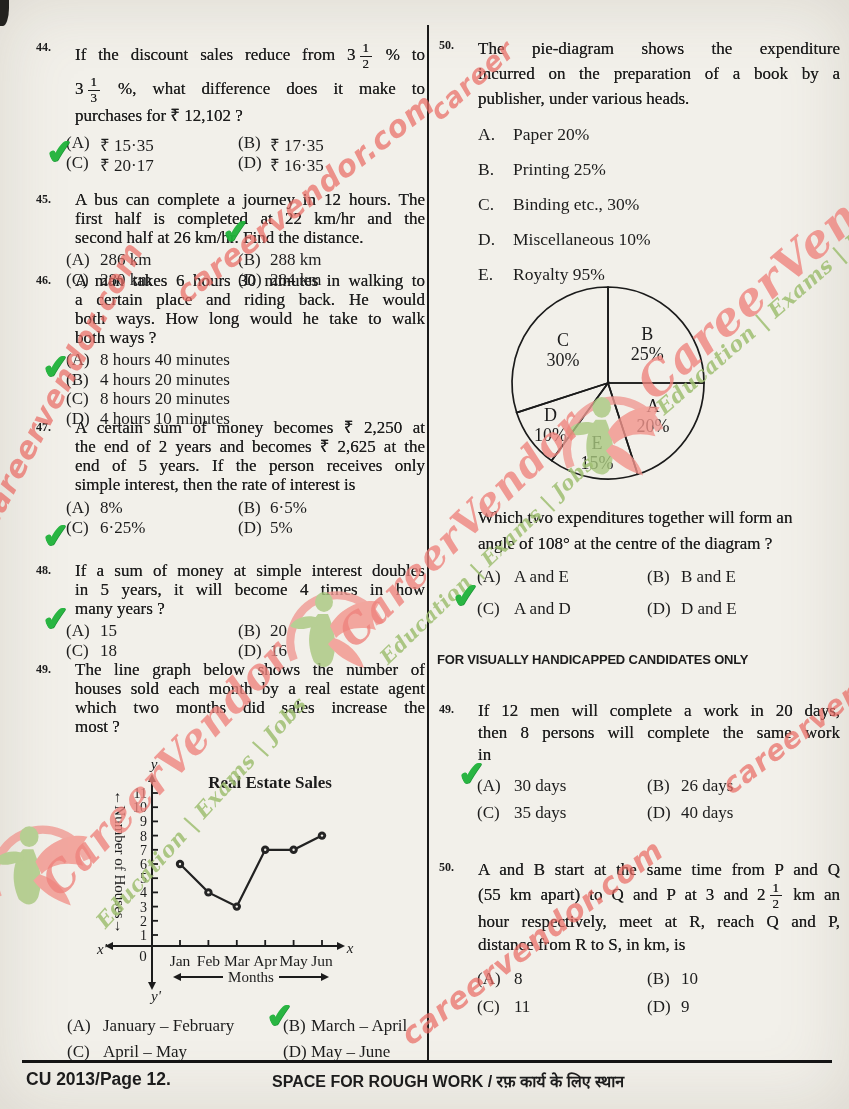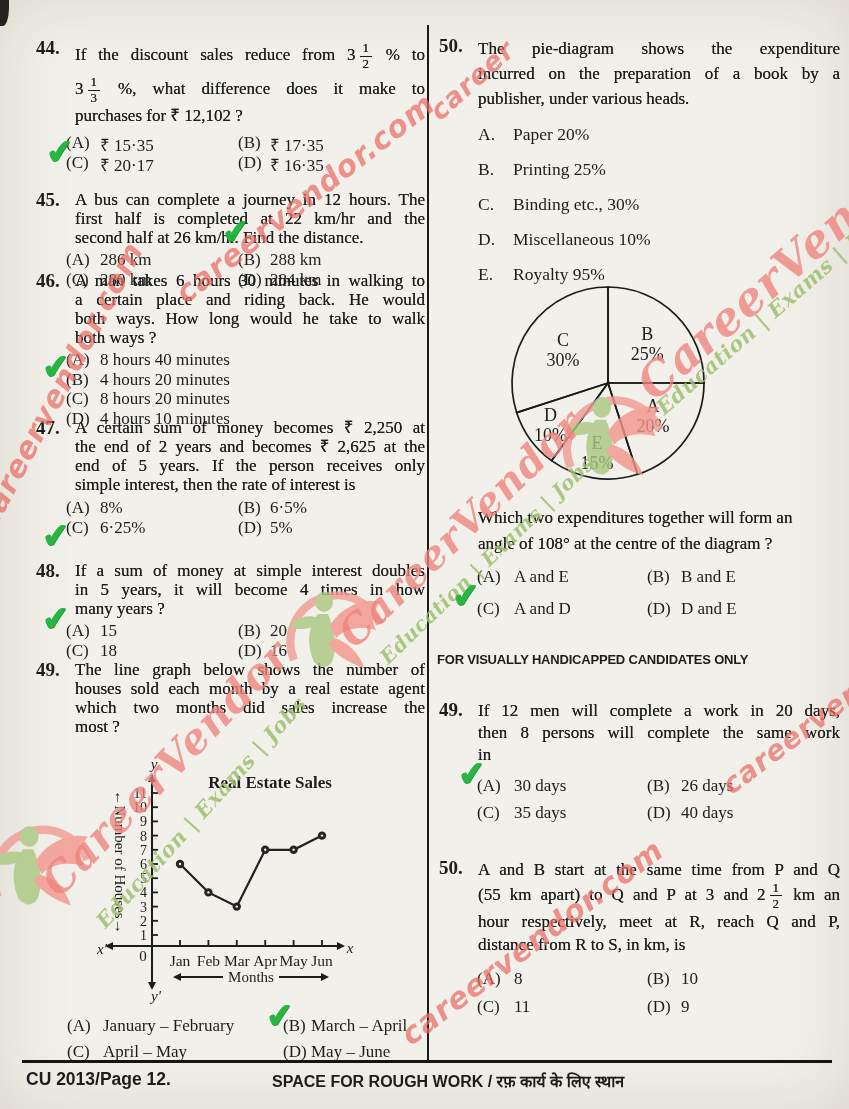--- a/index.html
+++ b/index.html
@@ -5,21 +5,21 @@
   html,body{margin:0;padding:0}
   body{width:849px;height:1109px;overflow:hidden;position:relative;
        background:#f2f0ea;font-family:"Liberation Serif",serif;color:#1c1c1c}
   .page{position:absolute;inset:0;box-shadow:inset 0 0 70px rgba(115,105,85,.18)}
   .corner{position:absolute;left:0;top:0;width:9px;height:26px;background:#23221f;border-radius:0 0 70% 0}
   .divider{position:absolute;left:427px;top:25px;width:2px;height:1036px;background:#1a1a1a}
   .hline{position:absolute;left:22px;top:1060px;width:810px;height:3px;background:#141414}
 
   
   .q{position:absolute;width:398px}
-  .qnum{position:absolute;left:6px;top:0;font-weight:bold;font-size:19px;line-height:19px}
+  .qnum{position:absolute;left:6px;top:0;font-weight:bold;font-size:12px;line-height:19px}
   .qbody{margin-left:45px;width:350px;font-size:17px}
   .rq .qbody{width:362px}
   .line{line-height:19px;text-shadow:0 0 .5px rgba(28,28,28,.85)}
   .lh25 .line{line-height:25px}
   .lh26 .line{line-height:26px}
   .lh22 .line{line-height:22px}
   .lh23 .line{line-height:23px}
   .jl{text-align:justify;text-align-last:justify}
   .fline{line-height:34px}
   .vh50f{line-height:42px}

